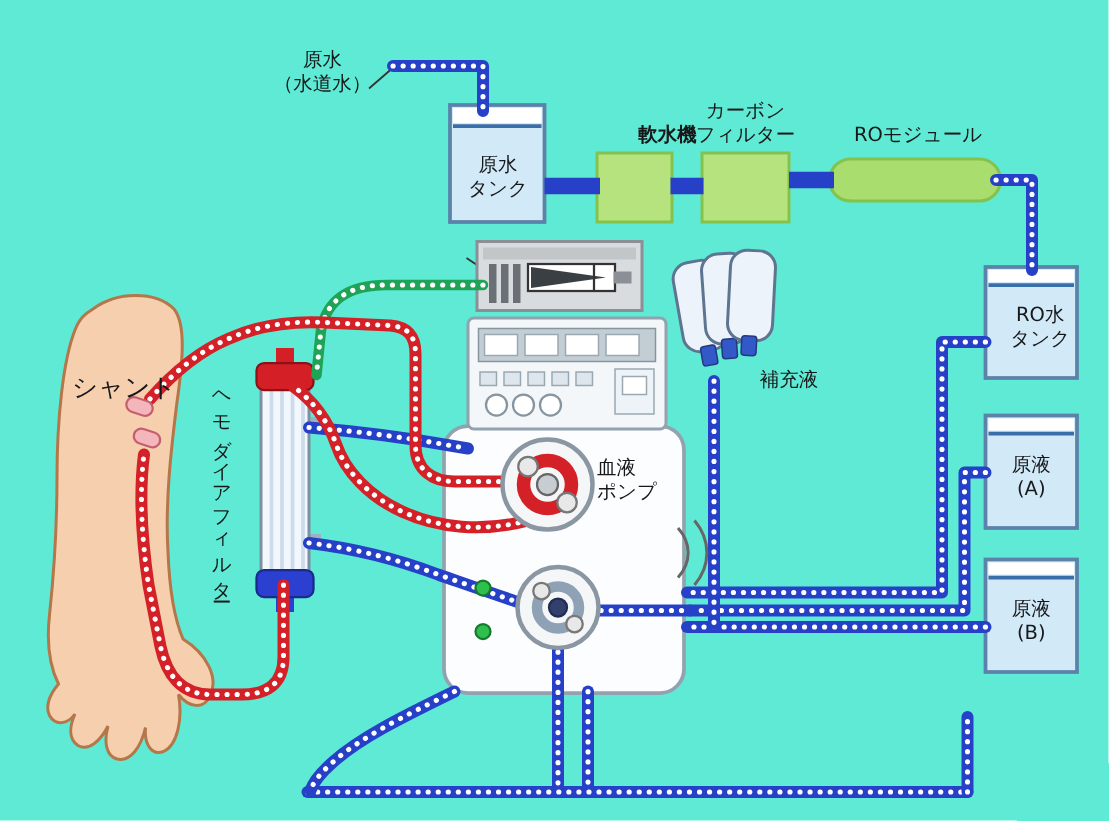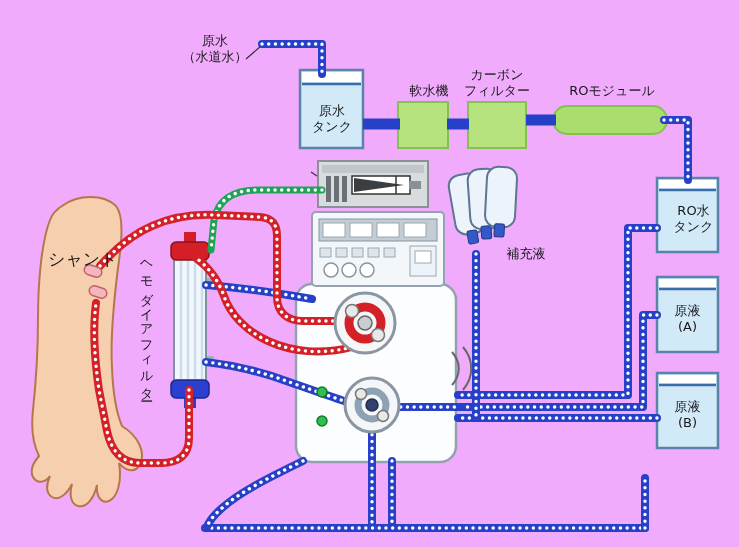--- a/index.html
+++ b/index.html
@@ -1,17 +1,17 @@
 <!DOCTYPE html>
 <html><head>
 <meta charset="utf-8">
 <style>
   html,body{margin:0;padding:0;background:#fff;}
   .stage{
-    position:relative;width:739px;height:547px;background:#f0abfc;
+    position:relative;width:739px;height:547px;background:#5eead4;
     font-family:"DejaVu Sans",sans-serif;overflow:hidden;
   }
   .stage > svg{position:absolute;left:0;top:0;}
   .lbl{
     position:absolute;color:#17181a;font-size:13px;line-height:1.25;
     text-align:center;white-space:nowrap;z-index:5;
   }
   .lbl.left{text-align:left;}
   .lbl.v{
     writing-mode:vertical-rl;white-space:normal;height:165px;
@@ -274,21 +274,21 @@
 <div class="lbl" style="left:172px;top:33px;width:86px;">
   <span>原水</span><br>
   <span>（水道水）</span>
 </div>
 
 <div class="lbl" style="left:301px;top:103px;width:62px;">
   <span>原水</span><br>
   <span>タンク</span>
 </div>
 
-<div class="lbl" style="left:400px;top:83px;width:58px;">軟水機</div>
+<div class="lbl" style="left:416px;top:83px;width:58px;font-weight:bold;">軟水機</div>
 
 <div class="lbl" style="left:460px;top:67px;width:74px;text-align:center;">
   <span>カーボン</span><br>
   <span>フィルター</span>
 </div>
 
 <div class="lbl" style="left:556px;top:83px;width:112px;">ROモジュール</div>
 
 <div class="lbl" style="left:657px;top:203px;width:73px;">
   <span>RO水</span><br>
@@ -301,18 +301,22 @@
 </div>
 
 <div class="lbl" style="left:657px;top:399px;width:61px;">
   <span>原液</span><br>
   <span>(B)</span>
 </div>
 
 <div class="lbl" style="left:494px;top:246px;width:64px;">補充液</div>
 
 
+<div class="lbl left" style="left:398px;top:305px;width:58px;">
+  <span>血液</span><br>
+  <span>ポンプ</span>
+</div>
 
 <div class="lbl v" style="left:138px;top:252px;">ヘモダイアフィルター</div>
 
 <div class="lbl left" style="left:48px;top:249px;width:60px;font-size:17px;">シャント</div>
 
 </div>
 
 </body></html>

